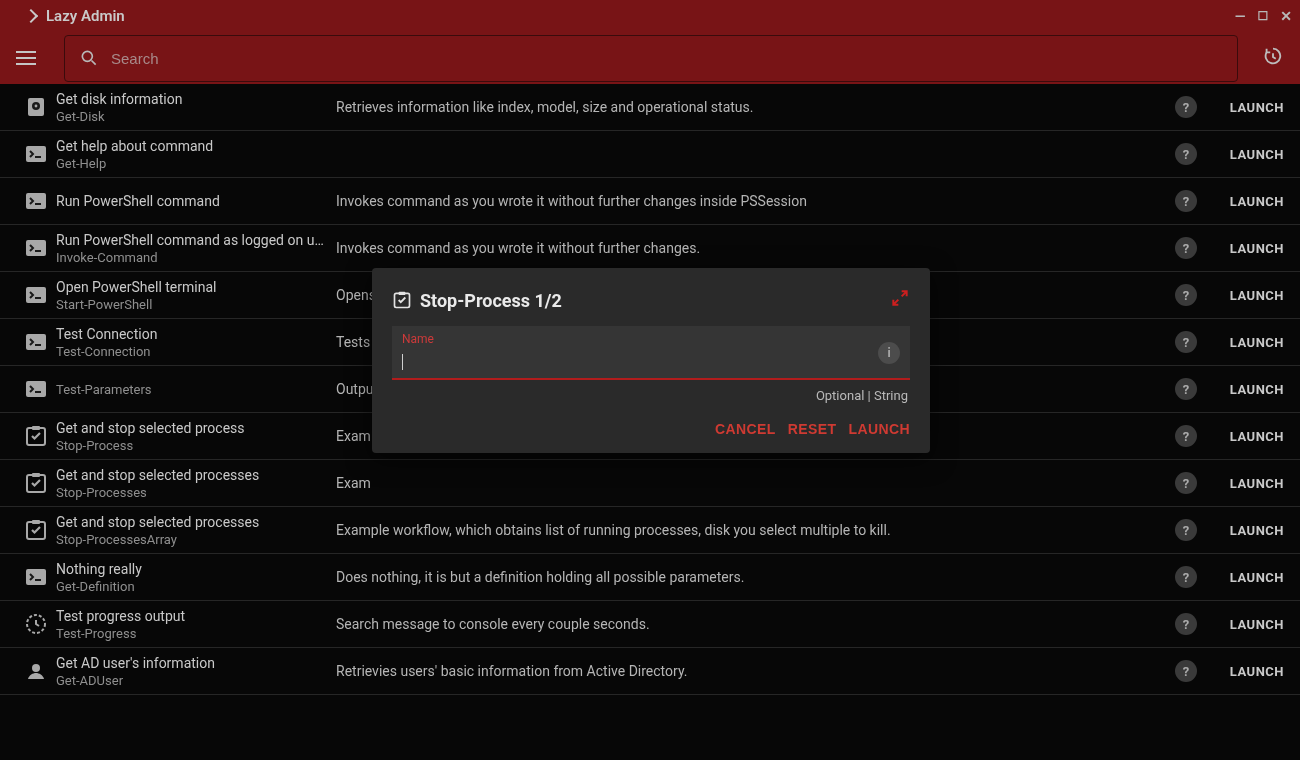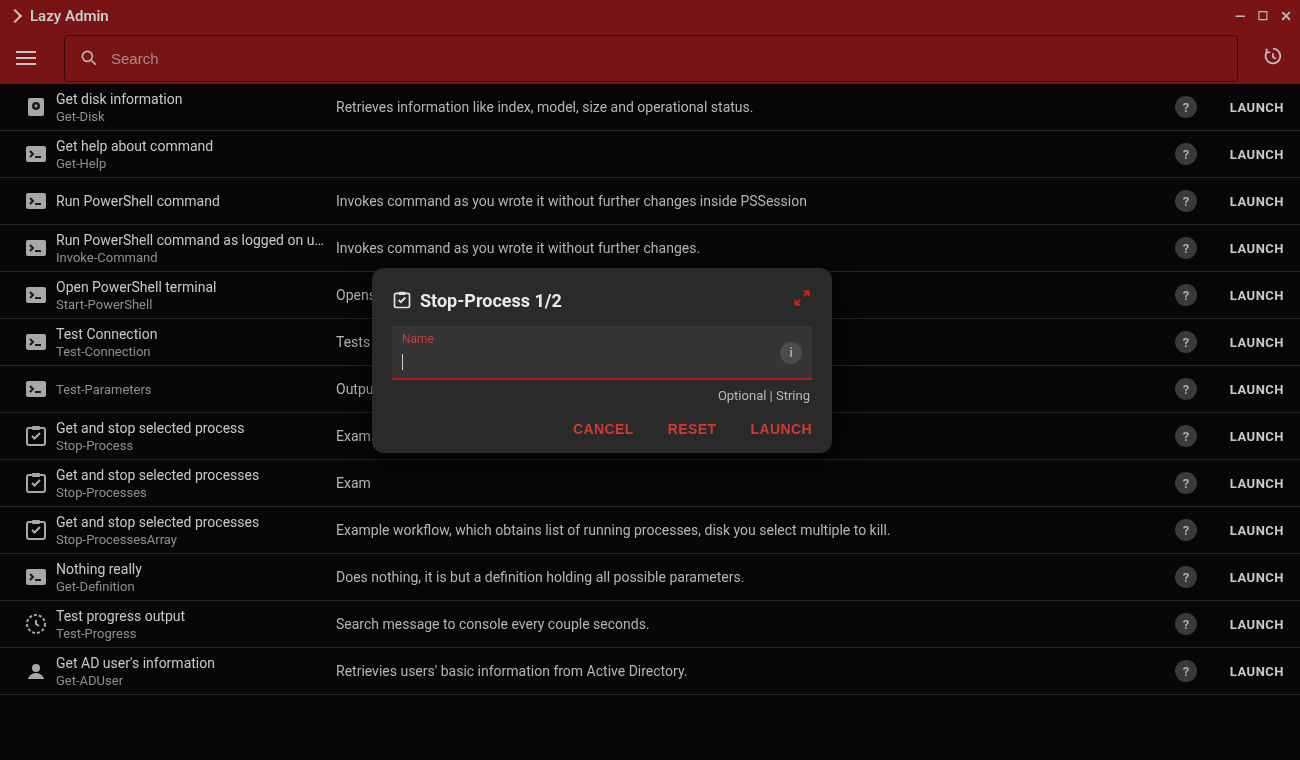--- a/index.html
+++ b/index.html
@@ -1,21 +1,21 @@
 <!DOCTYPE html>
 <html><head>
 <meta charset="utf-8">
 <style>
   * { box-sizing: border-box; margin: 0; padding: 0; }
   html, body { width: 1300px; height: 760px; overflow: hidden; font-family: "Segoe UI", Roboto, Arial, sans-serif; background:#070707; color:#cfcfcf; }
   
   
   .header {
     height: 32px; width:100%; background:#781416; color:#c9c9c9;
-    display:flex; align-items:center; padding:0 8px; font-size:14px; font-weight:600;
+    display:flex; align-items:center; padding:0 24px; font-size:14px; font-weight:600;
     position:relative;
   }
   .header .chevron-icon { width:10px; height:10px; display:inline-block;
     border-right:2px solid #c9c9c9; border-top:2px solid #c9c9c9;
     transform: rotate(45deg); margin-right:10px; margin-left:2px;}
   .header-title { font-weight:600; font-size:15px; }
   .win-controls { position:absolute; right:8px; top:0; height:32px; display:flex; align-items:center; gap:12px;}
   .win-controls span { color:#b8b8b8; font-size:14px; cursor:pointer;}
   
   
@@ -52,42 +52,42 @@
   .row .help .hcirc {
     width:22px; height:22px; border-radius:50%; background:#3a3a3a; color:#ababab;
     display:flex; align-items:center; justify-content:center; font-size:13px; font-weight:700; cursor:pointer;
   }
   .row .launch {
     width:80px; text-align:right; color:#c9c9c9; font-size:13px; font-weight:700; letter-spacing:.5px; cursor:pointer;
   }
   
   
   .modal {
-    position:absolute; top:268px; left:372px; width:460px; background:#2a2a2a;
-    box-shadow:0 6px 24px rgba(0,0,0,.6); border-radius:12px;
+    position:absolute; top:268px; left:372px; width:558px; background:#2a2a2a;
+    box-shadow:0 6px 24px rgba(0,0,0,.6); border-radius:4px;
   }
   .modal-head { display:flex; align-items:center; padding:20px 20px 14px 20px;}
   .modal-head svg.assign { width:20px; height:20px; fill:#e3e3e3; margin-right:8px;}
   .modal-title { color:#eaeaea; font-size:18px; font-weight:700; flex:1;}
   .modal-head .expand-icon { cursor:pointer;}
   .modal-head .expand-icon svg{ width:20px; height:20px; fill:#cc1f1f;}
   .modal-body { padding:0 20px; }
   .field {
     background:#353535; border-bottom:2px solid #b21c1c; height:54px; position:relative;
     display:flex; align-items:flex-start; padding:0 42px 4px 10px;
   }
   .field .label { position:absolute; top:6px; left:10px; font-size:12px; color:#cc3a3a;}
   .field input { background:transparent; border:none; outline:none; color:#dcdcdc; font-size:15px; width:100%; padding-bottom:4px;}
   .field .caret { position:absolute; left:10px; bottom:8px; width:1px; height:16px; background:#cfcfcf;}
   .field .info {
     position:absolute; right:10px; top:16px; width:22px; height:22px; border-radius:50%;
     background:#4c4c4c; color:#aaa; display:flex; align-items:center; justify-content:center; font-size:12px; font-weight:700; cursor:pointer;
   }
   .hint { text-align:right; color:#b9b9b9; font-size:13px; padding:8px 2px 8px 0;}
-  .modal-foot { display:flex; justify-content:flex-end; gap:34px; padding:10px 20px 16px 20px;}
+  .modal-foot { display:flex; justify-content:flex-end; gap:12px; padding:10px 20px 16px 20px;}
   .modal-foot button {
     background:transparent; border:none; color:#cf3a32; font-size:14px; font-weight:700; letter-spacing:.4px; cursor:pointer;
   }
 </style>
 </head>
 <body>
 
 <svg width="0" height="0" style="position:absolute">
   <defs>
     <g id="ic-shell">

